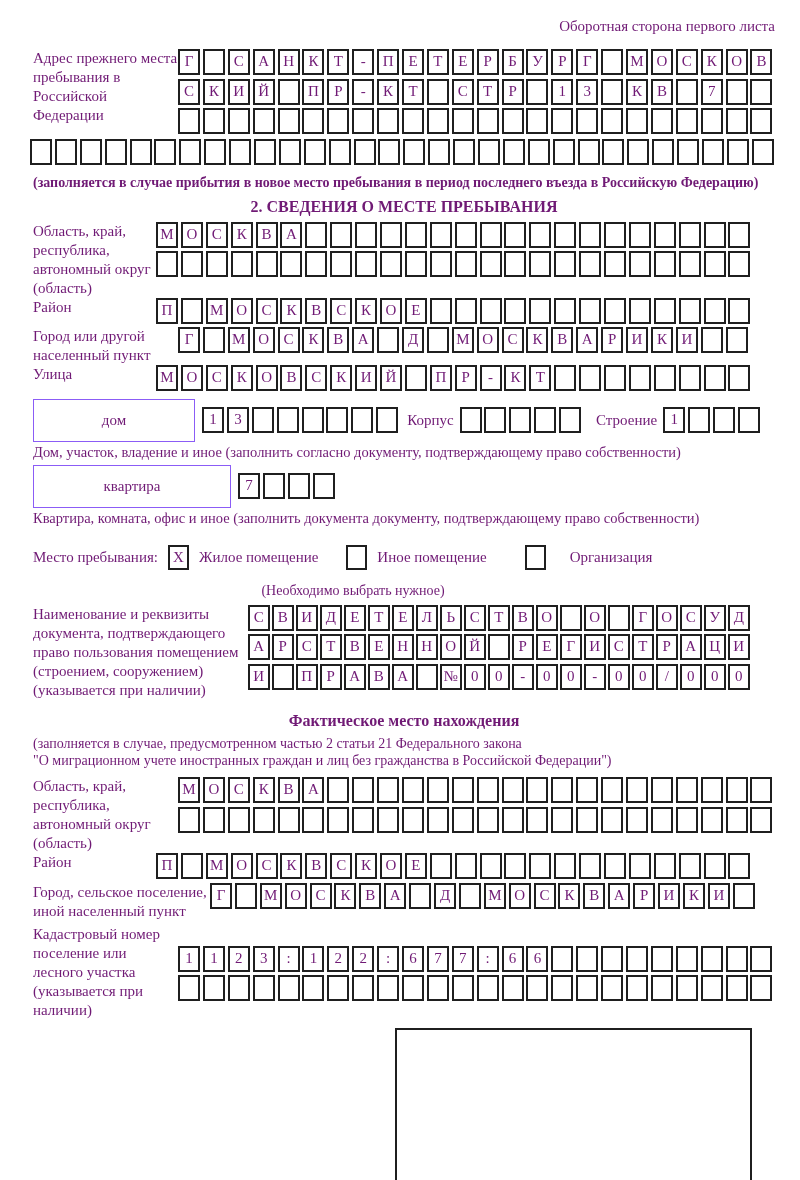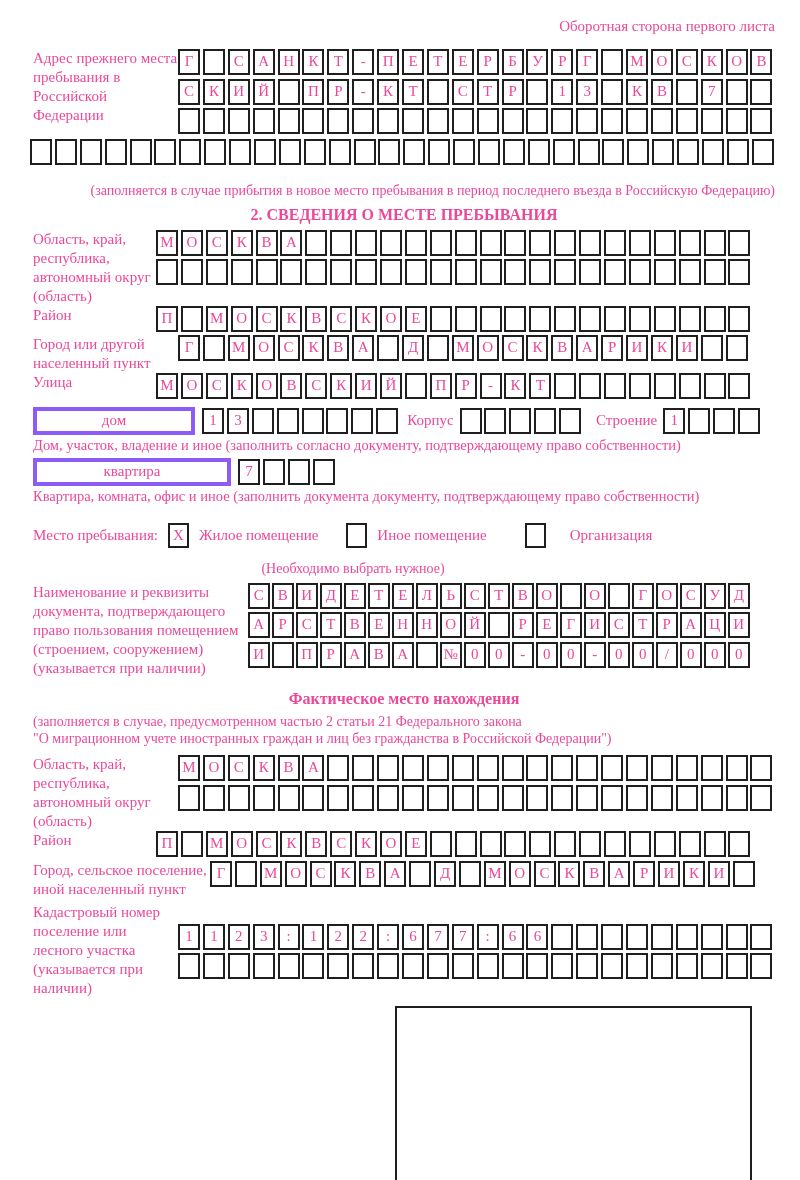--- a/index.html
+++ b/index.html
@@ -1,21 +1,21 @@
 <!DOCTYPE html>
 <html><head>
 <meta charset="utf-8">
 <style>
   html,body{margin:0;padding:0;background:#fff;}
   .page{
     position:relative;
     width:800px;height:1180px;
     background:#fff;
     font-family:"Liberation Serif","DejaVu Serif",serif;
-    color:#ec4899;
+    color:#701a75;
     box-sizing:border-box;
     padding:18px 25px 10px 33px;
     overflow:hidden;
   }
   .hdr{ text-align:right; font-size:15px; margin-bottom:14px;}
   .frow{ display:flex; align-items:flex-start; }
   .flabel{ font-size:15px; line-height:1.27; flex:0 0 auto; }
   .w143{ width:145px;}
   .w120{ width:123px;}
   .w175{ width:177px;}
@@ -25,25 +25,25 @@
   .cbox{
     display:inline-block; box-sizing:border-box;
     width:22px; height:26px;
     border:2px solid #1f1f1f;
     margin-right:2.9px;
     text-align:center; font-size:15px; line-height:21px;
     overflow:hidden;
   }
   .sm .cbox{ width:21.5px; margin-right:2.5px; }
   .fullrow{ margin-left:-3px; margin-top:1px;}
-  .note{ text-align:right; font-size:14px; margin-top:18px;}
+  .note{ text-align:left; font-size:14px; margin-top:10px;font-weight:bold;}
   .sect-title{ text-align:center; font-size:16px; font-weight:bold; margin:7px 0 6px 0;}
   .caption{ font-size:14.5px; margin:2px 0 4px 0;}
   .rect-label{
-    box-sizing:border-box; border:4px solid #8b5cf6; height:28px;
+    box-sizing:border-box; border:1px solid #8b5cf6; height:43px;
     display:inline-flex; align-items:center; justify-content:center;
     font-size:15px;
   }
   .inline-row{ display:flex; align-items:center; margin-top:4px;}
   .ilbl{ font-size:15px; margin:0 6px;}
   .chk{
     display:inline-block; box-sizing:border-box;
     width:21px; height:25px; border:2px solid #1f1f1f;
     text-align:center; font-size:15px; line-height:21px;
   }

